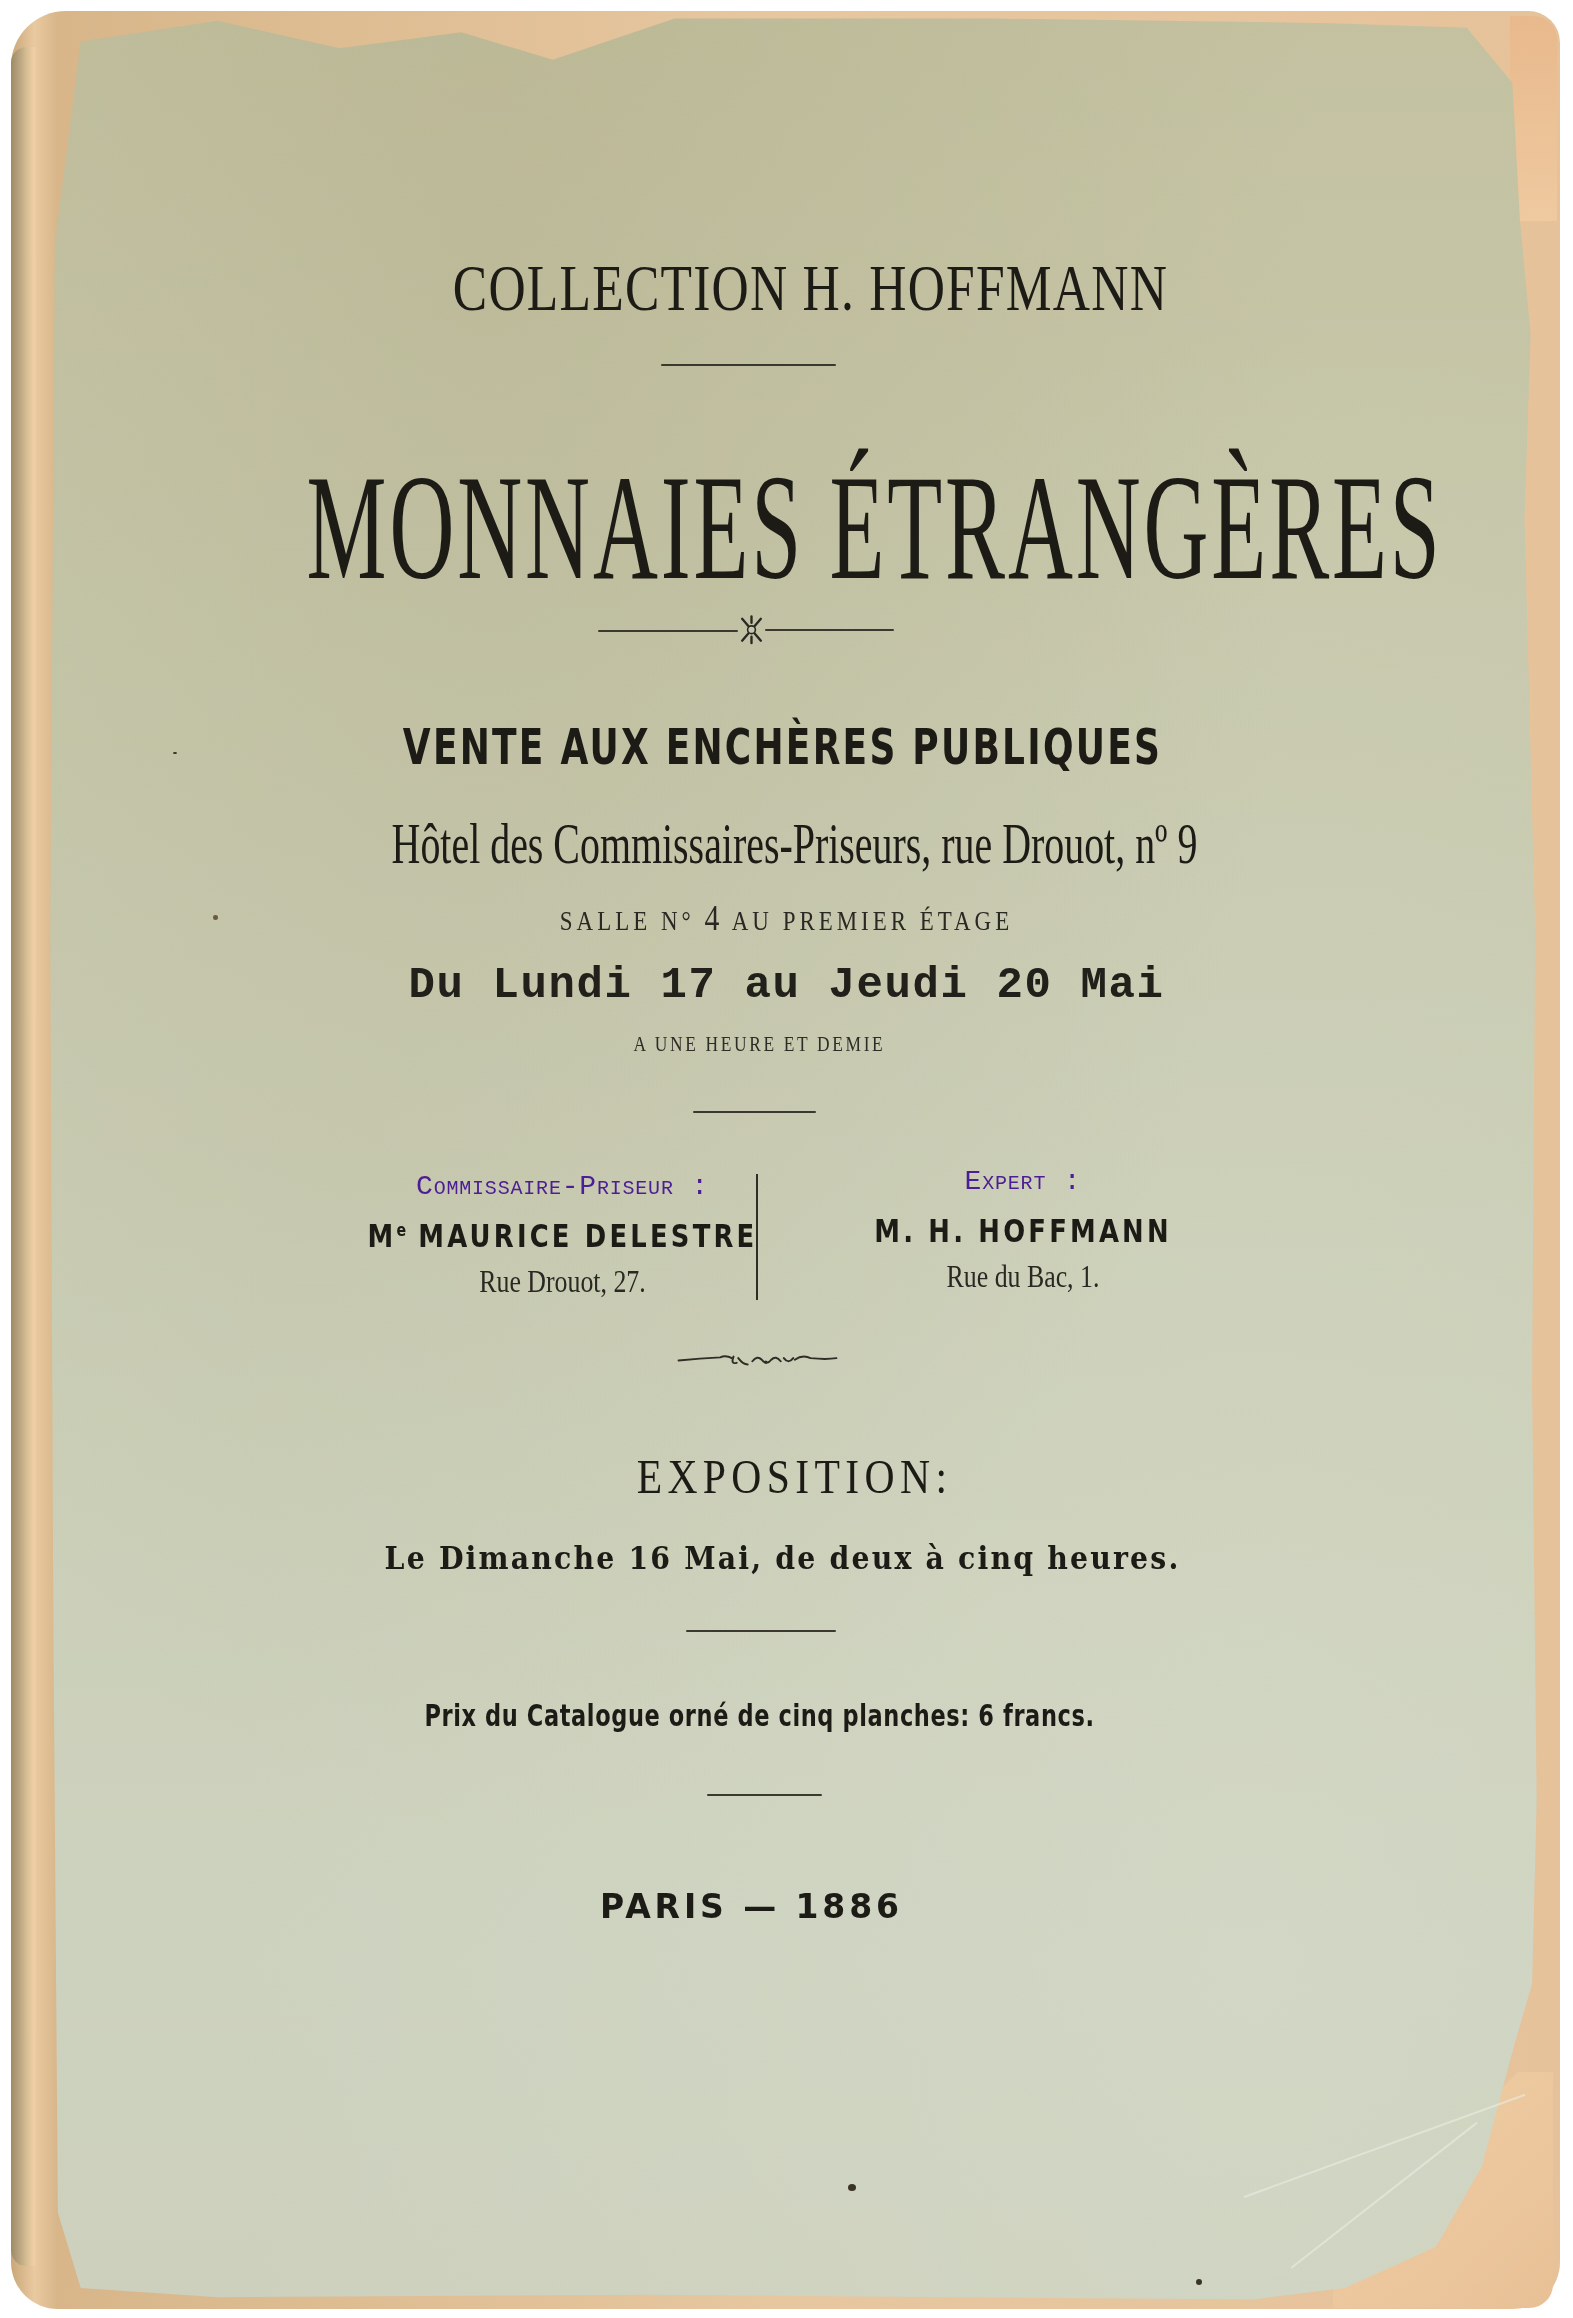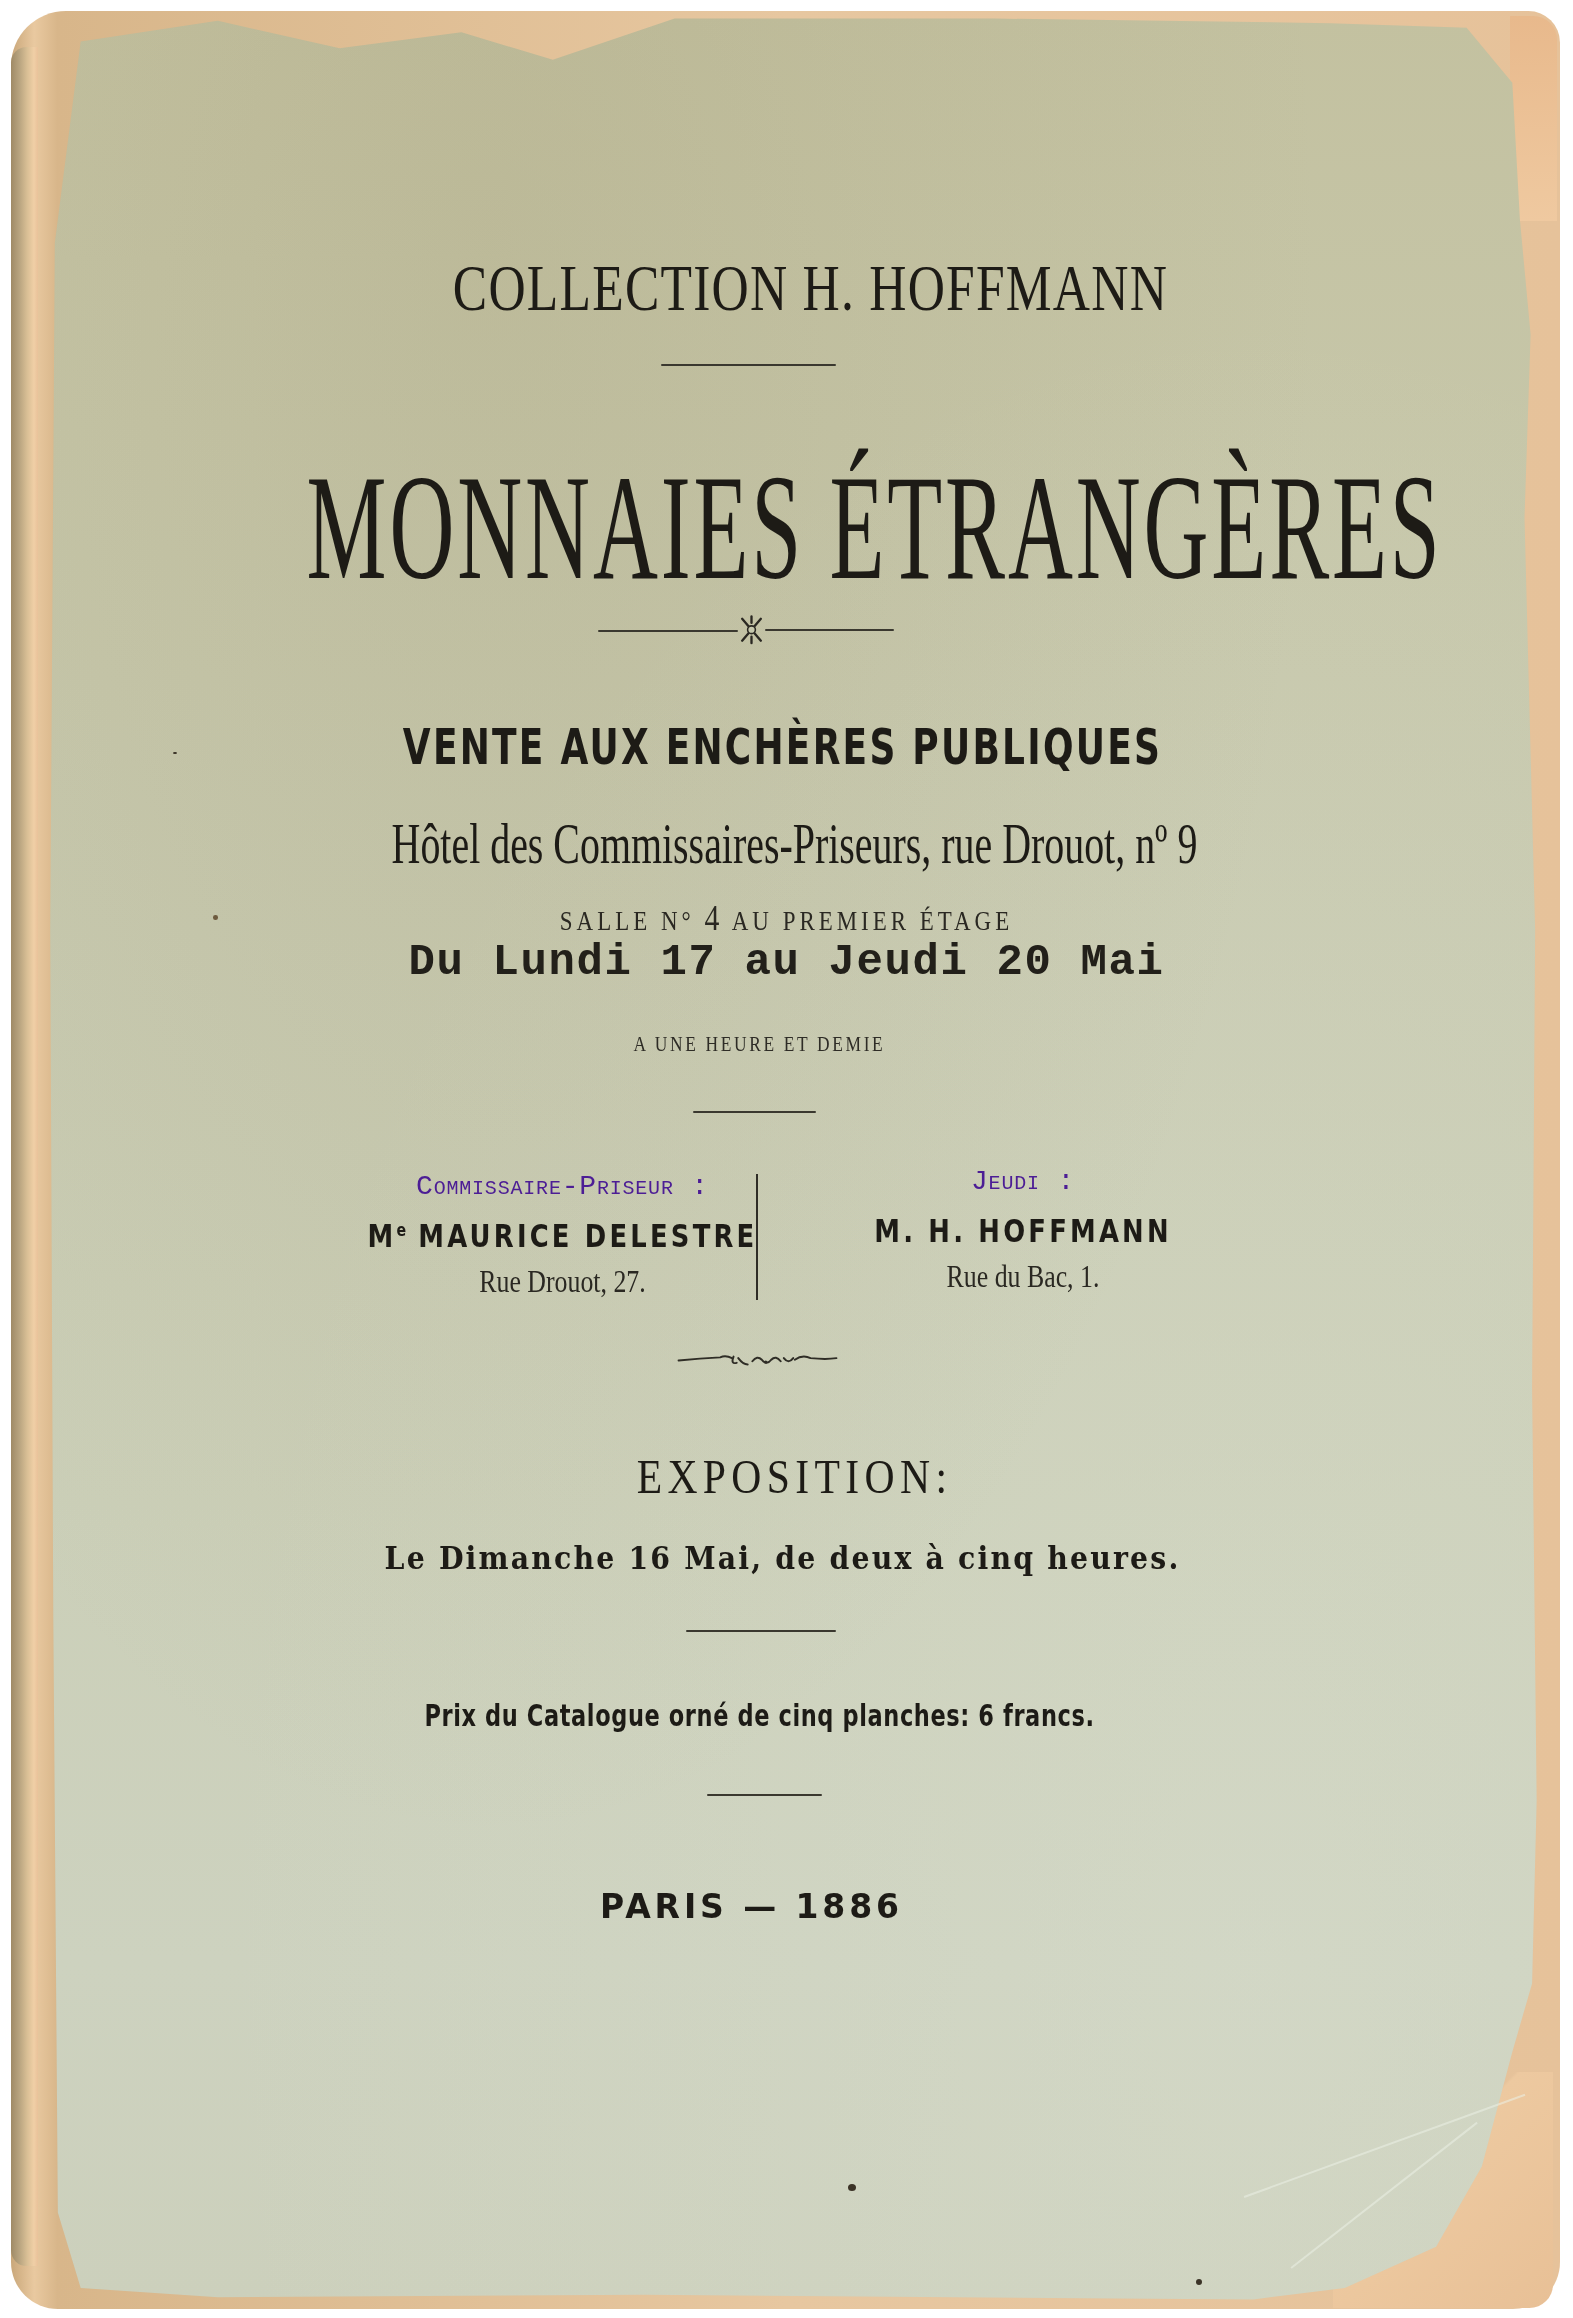--- a/index.html
+++ b/index.html
@@ -128,21 +128,21 @@
   .salle {
     top: 899px;
     font-size: 27px;
     letter-spacing: 4.7px;
     transform: scaleX(0.85);
     left: 0;
     color: #2a2822;
   }
   .salle .num { font-size: 35px; }
   .dates {
-    top: 937px;
+    top: 960px;
     font-family: "Liberation Mono", "DejaVu Sans Mono", monospace;
     font-size: 44px;
     letter-spacing: 1.6px;
     left: 0;
     font-weight: bold;
     color: #22201a;
   }
   .heure {
     top: 1033px;
     font-size: 20.5px;
@@ -318,21 +318,21 @@
     <div class="col-name">
       <span>M</span><sup>e</sup>
       <span>MAURICE DELESTRE</span>
     </div>
     <div class="col-addr">Rue Drouot, 27.</div>
   </div>
 
   <div class="col-divider"></div>
 
   <div class="col col-right" style="top:1166px;">
-    <div class="col-label">Jeudi :</div>
+    <div class="col-label">Expert :</div>
     <div class="col-name">M. H. HOFFMANN</div>
     <div class="col-addr">Rue du Bac, 1.</div>
   </div>
 
   <svg class="flourish" viewBox="0 0 205 34">
     <g fill="none" stroke="#2f2d26" stroke-width="2.5" stroke-linecap="round">
       <path d="M2 17 Q30 14 55 13 Q62 10 70 14"></path>
       <path d="M72 12 Q68 22 76 20 M78 14 Q84 22 90 22"></path>
       <path d="M96 18 Q102 10 108 16 Q114 24 120 16 Q126 10 132 18"></path>
       <path d="M136 14 Q142 22 148 14"></path>

